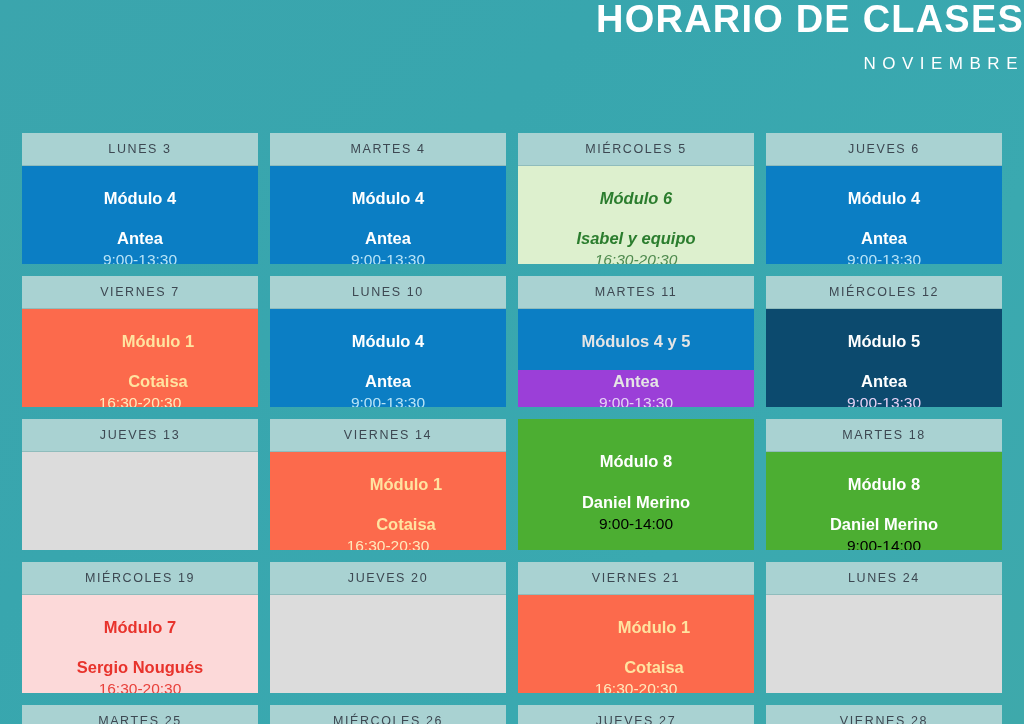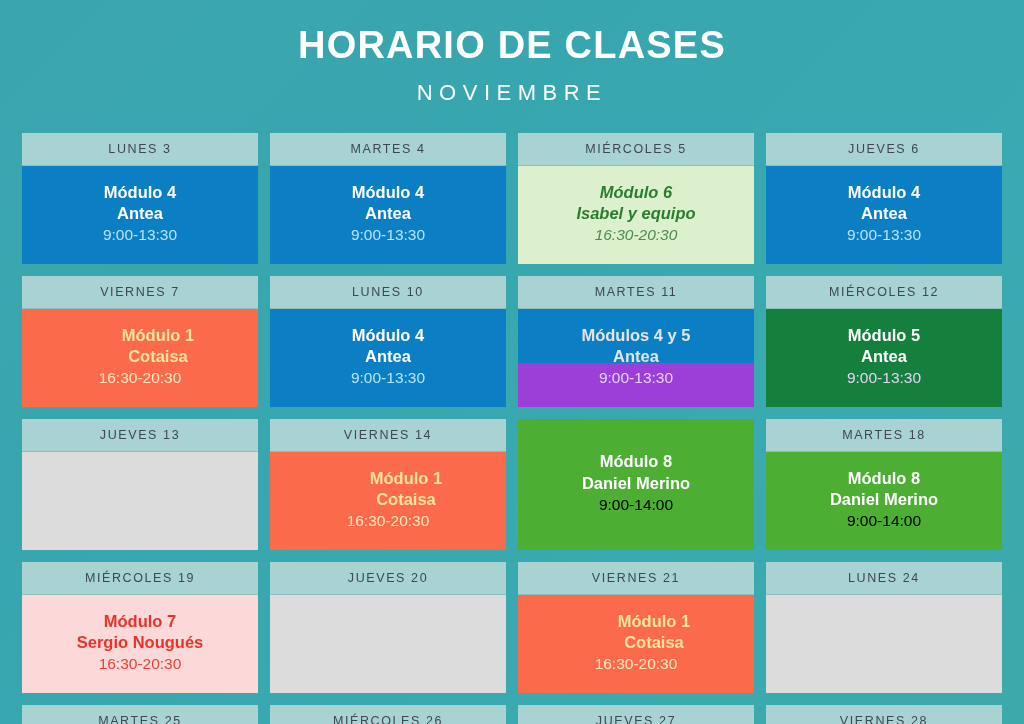--- a/index.html
+++ b/index.html
@@ -11,34 +11,33 @@
   }
 
   body {
     font-family: "Liberation Sans", sans-serif;
     background: linear-gradient(135deg, #3ba5ad 0%, #38a6ae 35%, #3aa9b0 70%, #3ea9ab 100%);
     position: relative;
   }
 
   
   .title-block {
-    text-align: center;
-    padding-top: 26px;
+    text-align: right;
   }
 
   .main-title {
     font-size: 38px;
     font-weight: bold;
     color: #ffffff;
     letter-spacing: 1.2px;
     line-height: 1.05;
   }
 
   .sub-title {
-    font-size: 22px;
+    font-size: 17px;
     font-weight: normal;
     color: #ffffff;
     letter-spacing: 6.5px;
     margin-top: 14px;
   }
 
   
   .calendar {
     position: absolute;
     left: 22px;
@@ -83,20 +82,21 @@
     line-height: 1.28;
   }
 
   .ev-module,
   .ev-person {
     font-size: 16.5px;
     font-weight: bold;
     position: relative;
     z-index: 2;
     white-space: nowrap;
+    margin-top: 19px;
   }
 
   .ev-time {
     font-size: 15.5px;
     font-weight: normal;
     position: relative;
     z-index: 2;
     white-space: nowrap;
     margin-top: 1px;
   }
@@ -117,21 +117,21 @@
   .sc-blue .ev-time { color: #b9e4f7; }
 
   .sc-lgreen { background: #ddf0ce; font-style: italic; }
   .sc-lgreen .ev-module, .sc-lgreen .ev-person { color: #2b7d2e; }
   .sc-lgreen .ev-time { color: #4e8a4e; }
 
   .sc-orange { background: #fc6a4c; }
   .sc-orange .ev-module, .sc-orange .ev-person { color: #ffe3a0; padding-left: 36px; }
   .sc-orange .ev-time { color: #ffe9bc; }
 
-  .sc-purple { background: #15803d; text-align: center; }
+  .sc-purple { background: #0c4a6e; text-align: center; }
   .sc-purple .ev-module, .sc-purple .ev-person { color: #ffffff; }
   .sc-purple .ev-time { color: #e6d2f6; }
 
   .sc-green  { background: #4cae32; }
   .sc-green .ev-module, .sc-green .ev-person { color: #ffffff; }
   .sc-green .ev-time { color: #000000; }
 
   .sc-pink   { background: #fcd9d9; }
   .sc-pink .ev-module, .sc-pink .ev-person { color: #e8332c; }
   .sc-pink .ev-time { color: #e8423c; }

